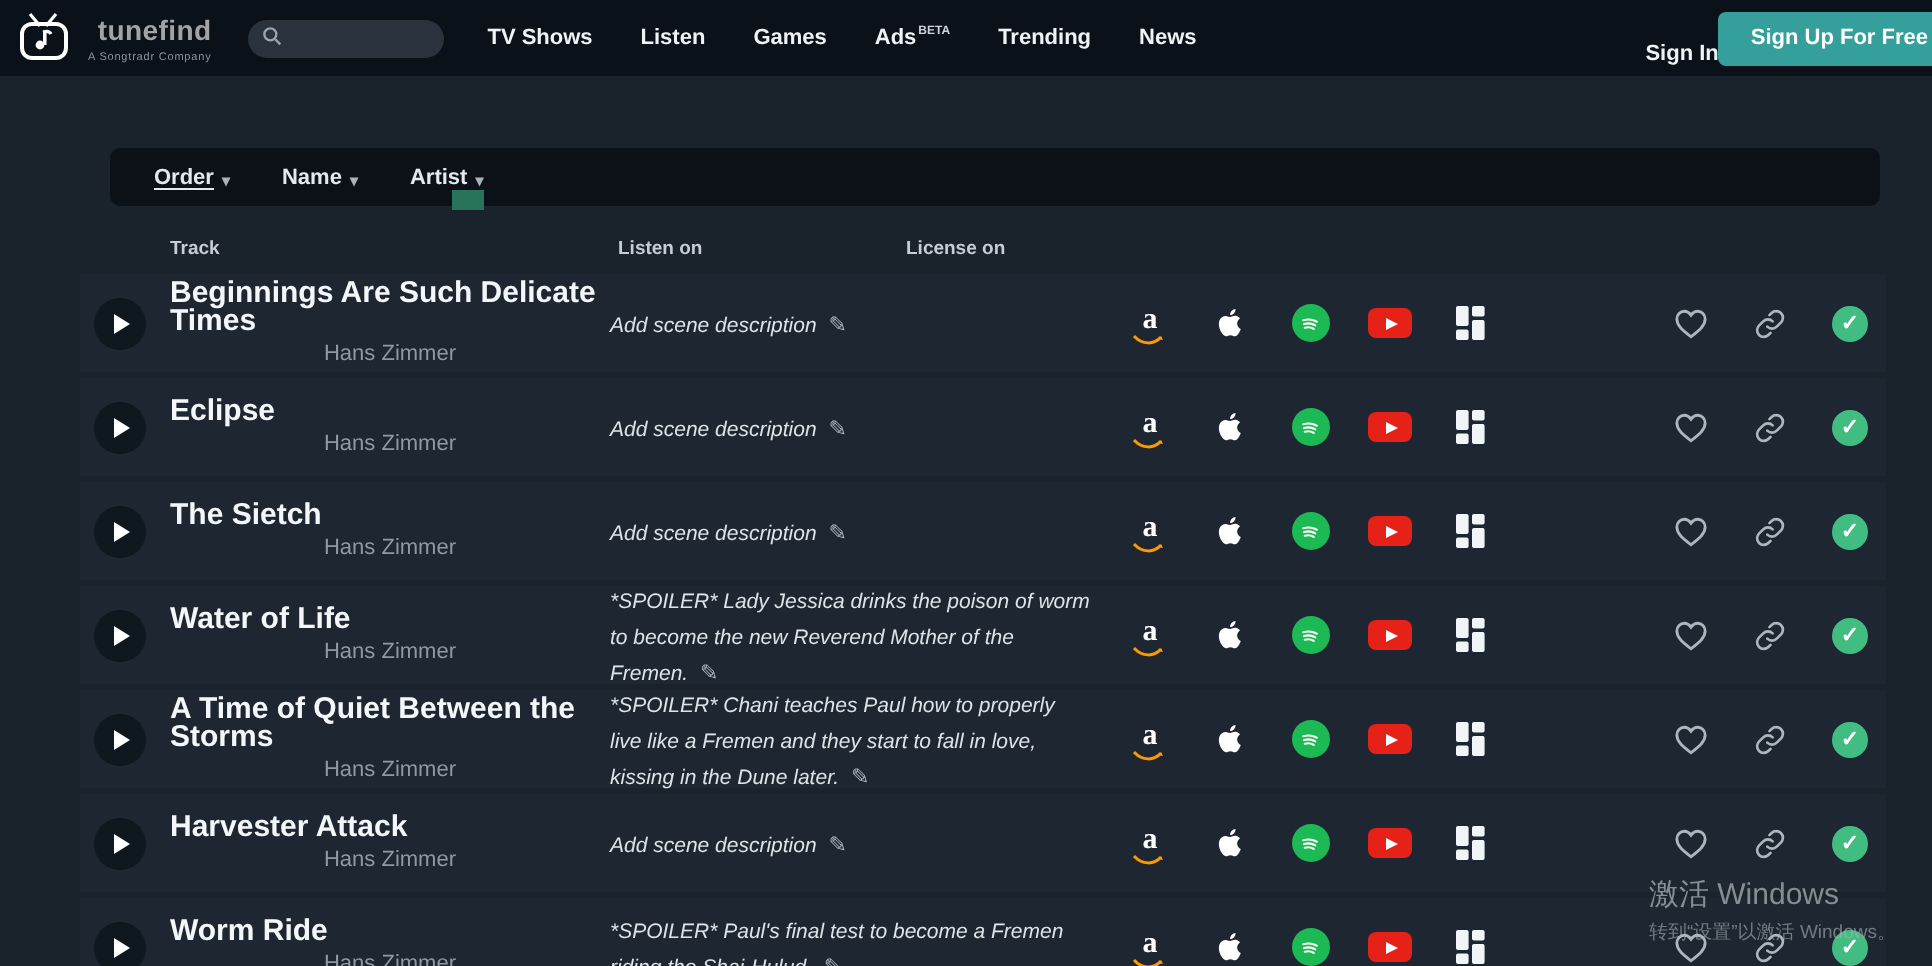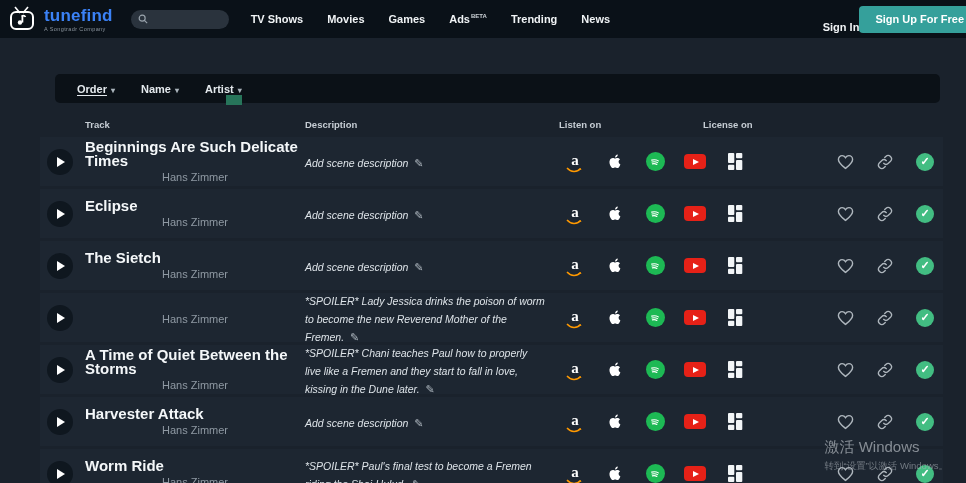--- a/index.html
+++ b/index.html
@@ -12,21 +12,21 @@
   }
   
   .topbar {
     height:38px; background:#0a1118;
     display:flex; align-items:center;
     padding:0 0 0 8px; position:relative;
   }
   .logo-wrap { display:flex; align-items:center; gap:6px; cursor:pointer; }
   .logo-icon svg { display:block; }
   .logo-text-block { display:flex; flex-direction:column; }
-  .logo-title { font-size:17px; font-weight:bold; color:#3b82f6; letter-spacing:0.2px; line-height:17px; }
+  .logo-title { font-size:14px; font-weight:bold; color:#a3a3a3; letter-spacing:0.2px; line-height:17px;text-align:right; }
   .logo-sub { font-size:5.5px; color:#8b949d; letter-spacing:0.4px; margin-top:2px; }
   .search-pill {
     margin-left:18px; width:98px; height:19px; background:#2a333d;
     border-radius:10px; display:flex; align-items:center; padding:0 7px; gap:5px;
   }
   .search-pill input {
     background:transparent; border:none; outline:none; color:#cfd6dc;
     font-size:10px; width:70px; font-family:"Liberation Sans", sans-serif;
   }
   .nav { display:flex; align-items:center; gap:24px; margin-left:22px; }
@@ -125,21 +125,21 @@
       <svg width="10" height="10" viewBox="0 0 12 12">
           <circle cx="5" cy="5" r="3.6" fill="none" stroke="#9aa4ad" stroke-width="1.4"></circle>
           <line x1="8" y1="8" x2="11" y2="11" stroke="#9aa4ad" stroke-width="1.4"></line>
         </svg>
     </span>
     <input type="text" placeholder="" style="">
   </div>
 
   <div class="nav">
     <span class="nav-item">TV Shows</span>
-    <span class="nav-item">Movies</span>
+    <span class="nav-item">Listen</span>
     <span class="nav-item">Games</span>
     <span class="nav-item"><span>Ads</span><sup>BETA</sup></span>
     <span class="nav-item">Trending</span>
     <span class="nav-item">News</span>
   </div>
 
   <div class="top-right">
     <span class="signin">Sign In</span>
     <button class="signup">Sign Up For Free</button>
   </div>
@@ -157,21 +157,20 @@
   <span class="filter-item">
     <span class="flabel">Artist</span>
       <span class="chev">▾</span>
   </span>
 </div>
 <div class="green-indicator"></div>
 
 <div class="table">
   <div class="thead">
     <span class="th col-track">Track</span>
-    <span class="th col-desc">Description</span>
     <span class="th th-listen">Listen on</span>
     <span class="th th-license">License on</span>
 
   </div>
   <div id="rows-container">
   <div class="row">
     <div class="cell-play">
       <div class="play-btn">
             <div class="play-tri"></div>
           </div>
@@ -371,20 +370,21 @@
     </div>
   </div>
 
   <div class="row">
     <div class="cell-play">
       <div class="play-btn">
             <div class="play-tri"></div>
           </div>
     </div>
     <div class="cell-track">
+      <div class="row-title">Water of Life</div>
       <div class="row-artist">Hans Zimmer</div>
     </div>
     <div class="cell-desc">
       <span class="row-desc">*SPOILER* Lady Jessica drinks the poison of worm to become the new Reverend Mother of the Fremen. </span><span class="pencil">✎</span>
     </div>
     <div class="cell-services">
       <span class="svc">
         <span class="amazon-a"><span class="a-letter">a</span><svg width="16" height="6" viewBox="0 0 16 6" style="display:block;margin-top:-2px;">
                 <path d="M1 1 C5 5.5,11 5.5,14.5 1.5" stroke="#ff9900" fill="none" stroke-width="1.5"></path>
                 <path d="M14.5 1 l1 2 l-2.2 -0.4 z" fill="#ff9900"></path>

